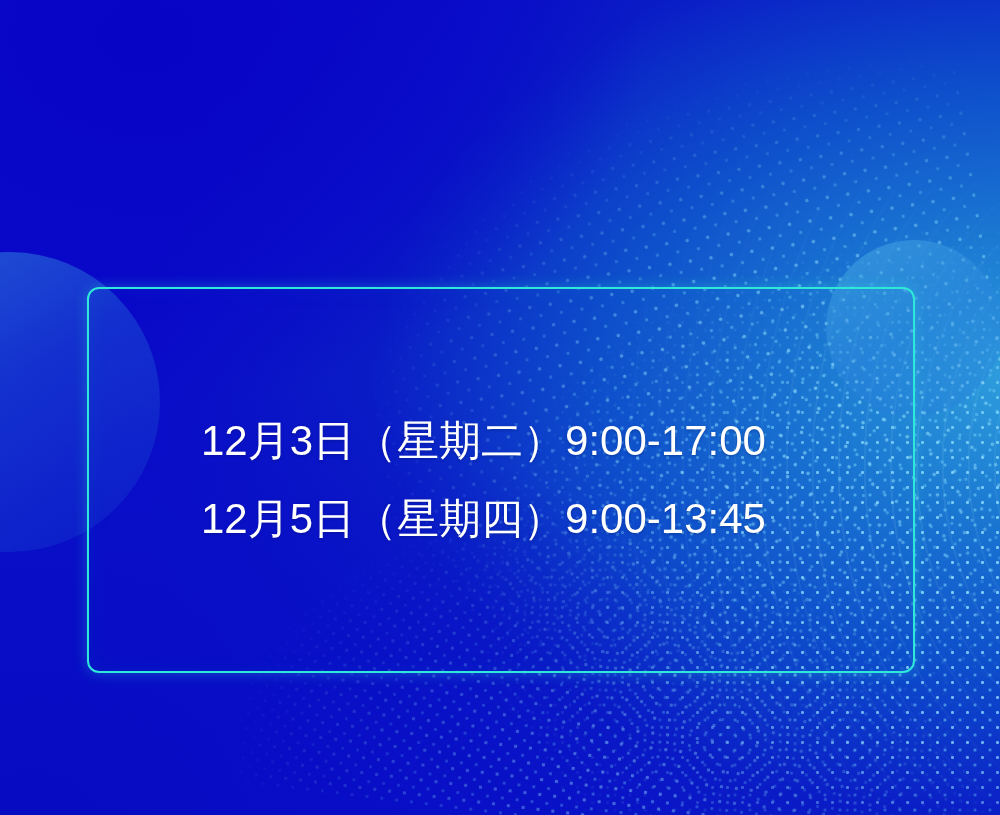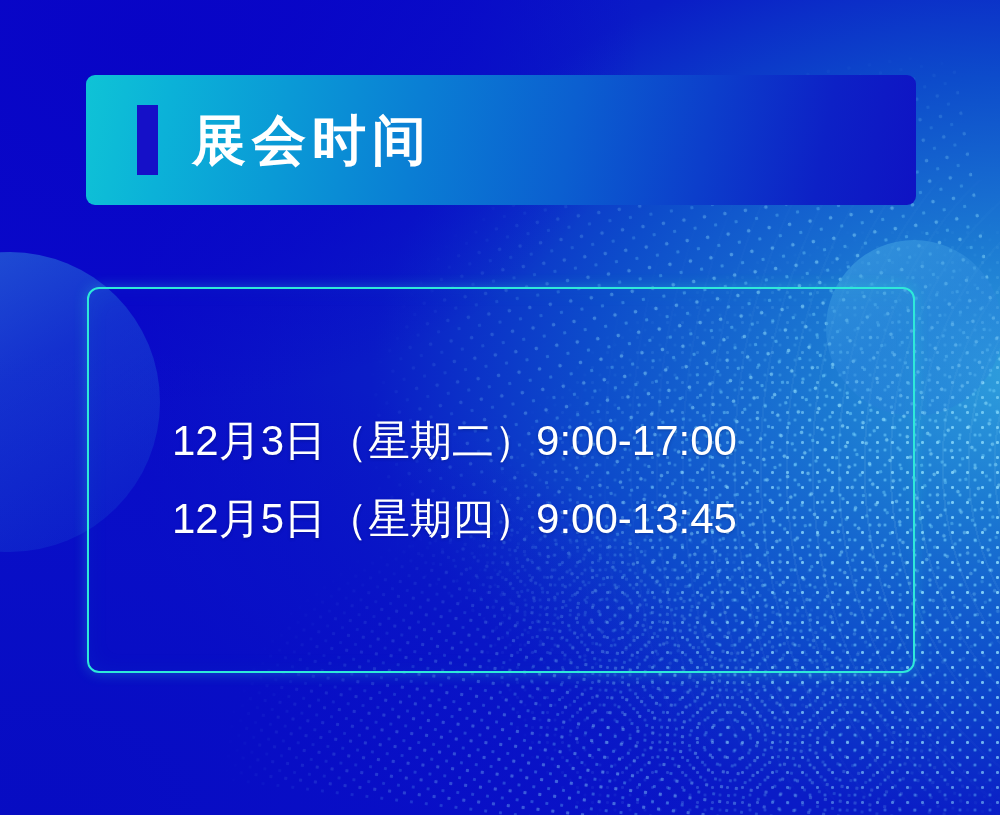--- a/index.html
+++ b/index.html
@@ -140,21 +140,21 @@
     width: 828px; height: 386px;
     border: 2px solid #2ee9d9;
     border-radius: 12px;
     box-sizing: border-box;
     box-shadow: 0 0 14px rgba(46,233,217,0.30), inset 0 0 24px rgba(46,233,217,0.05);
     display: flex;
     flex-direction: column;
     justify-content: center;
   }
   .lines {
-    padding-left: 83px;
+    padding-left: 112px;
   }
   .line {
     color: #ffffff;
     font-size: 42px;
     font-weight: 500;
     line-height: 78px;
     white-space: nowrap;
     text-shadow: 0 1px 3px rgba(0,20,90,0.35);
   }
 </style>
@@ -168,24 +168,20 @@
   <div class="bg-deep-bl"></div>
 
   <div class="wave-streaks"></div>
   <div class="dotfield"></div>
   <div class="dotfield b"></div>
   <div class="dotfield c"></div>
 
   <div class="circle-left"></div>
   <div class="circle-right"></div>
 
-  <div class="banner">
-    <div class="banner-bar"></div>
-    <div class="banner-title">展会时间</div>
-  </div>
 
   <div class="card">
     <div class="lines">
       <div class="line">12月3日（星期二）9:00-17:00</div>
       <div class="line">12月5日（星期四）9:00-13:45</div>
     </div>
   </div>
 
 </div>
 

